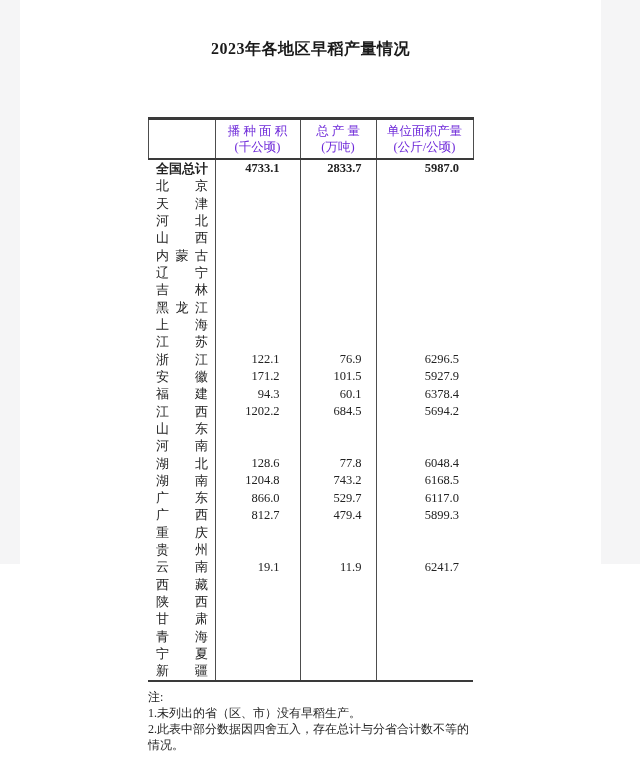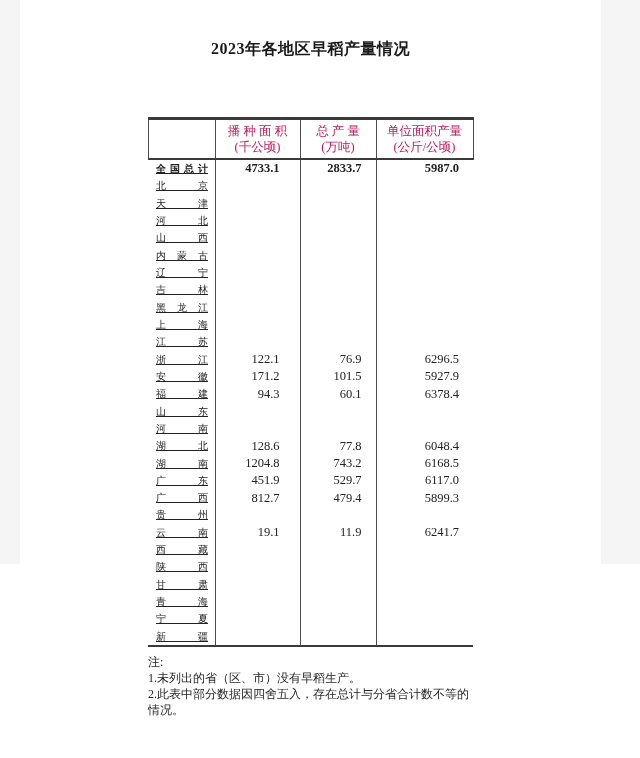--- a/index.html
+++ b/index.html
@@ -38,45 +38,44 @@
     border-top: 3px solid #3a3a3a;
     border-bottom: 2px solid #3a3a3a;
   }
   thead tr { border-bottom: 2px solid #3a3a3a; }
   th {
     font-weight: normal;
     font-size: 12.5px;
     line-height: 16px;
     padding: 3px 0;
     text-align: center;
-    color: #be185d;
+    color: #6d28d9;
     vertical-align: middle;
   }
   thead th { border-right: 1px solid #4d4d4d; }
   thead th:first-child { border-left: 1px solid #4d4d4d; }
   tbody td {
     height: 16.4px;
     line-height: 16.4px;
     font-size: 12.5px;
     padding: 0;
     color: #222;
     border-right: 1px solid #4d4d4d;
     white-space: nowrap;
     overflow: hidden;
   }
   tbody td:last-child { border-right: none; }
   td.region-cell { padding-left: 8px; text-align: left; }
   .region-name {
     display: inline-block;
     width: 52px;
-    font-size: 10px;
+    font-size: 13px;
     text-align: justify;
     text-align-last: justify;
     vertical-align: middle;
-    text-decoration: underline;
   }
   td.num { text-align: right; font-family: "Liberation Serif", "DejaVu Serif", serif; }
   td.col-area  { padding-right: 20px; }
   td.col-output{ padding-right: 14px; }
   td.col-yield { padding-right: 14px; font-family: Liberation Serif, serif; }
   tr.total td, tr.total .region-name { font-weight: bold; }
   .notes {
     width: 325px;
     margin: 7px auto 0;
     font-size: 12px;
@@ -195,20 +194,26 @@
             <td class="num col-output">101.5</td>
             <td class="num col-yield">5927.9</td>
           </tr>
           <tr>
             <td class="region-cell"><span class="region-name">福建</span></td>
             <td class="num col-area">94.3</td>
             <td class="num col-output">60.1</td>
             <td class="num col-yield">6378.4</td>
           </tr>
           <tr>
+            <td class="region-cell"><span class="region-name">江西</span></td>
+            <td class="num col-area">1202.2</td>
+            <td class="num col-output">684.5</td>
+            <td class="num col-yield">5694.2</td>
+          </tr>
+          <tr>
             <td class="region-cell"><span class="region-name">山东</span></td>
             <td class="num col-area"></td>
             <td class="num col-output"></td>
             <td class="num col-yield"></td>
           </tr>
           <tr>
             <td class="region-cell"><span class="region-name">河南</span></td>
             <td class="num col-area"></td>
             <td class="num col-output"></td>
             <td class="num col-yield"></td>
@@ -220,29 +225,35 @@
             <td class="num col-yield">6048.4</td>
           </tr>
           <tr>
             <td class="region-cell"><span class="region-name">湖南</span></td>
             <td class="num col-area">1204.8</td>
             <td class="num col-output">743.2</td>
             <td class="num col-yield">6168.5</td>
           </tr>
           <tr>
             <td class="region-cell"><span class="region-name">广东</span></td>
-            <td class="num col-area">451.9</td>
+            <td class="num col-area">866.0</td>
             <td class="num col-output">529.7</td>
             <td class="num col-yield">6117.0</td>
           </tr>
           <tr>
             <td class="region-cell"><span class="region-name">广西</span></td>
             <td class="num col-area">812.7</td>
             <td class="num col-output">479.4</td>
             <td class="num col-yield">5899.3</td>
+          </tr>
+          <tr>
+            <td class="region-cell"><span class="region-name">重庆</span></td>
+            <td class="num col-area"></td>
+            <td class="num col-output"></td>
+            <td class="num col-yield"></td>
           </tr>
           <tr>
             <td class="region-cell"><span class="region-name">贵州</span></td>
             <td class="num col-area"></td>
             <td class="num col-output"></td>
             <td class="num col-yield"></td>
           </tr>
           <tr>
             <td class="region-cell"><span class="region-name">云南</span></td>
             <td class="num col-area">19.1</td>

